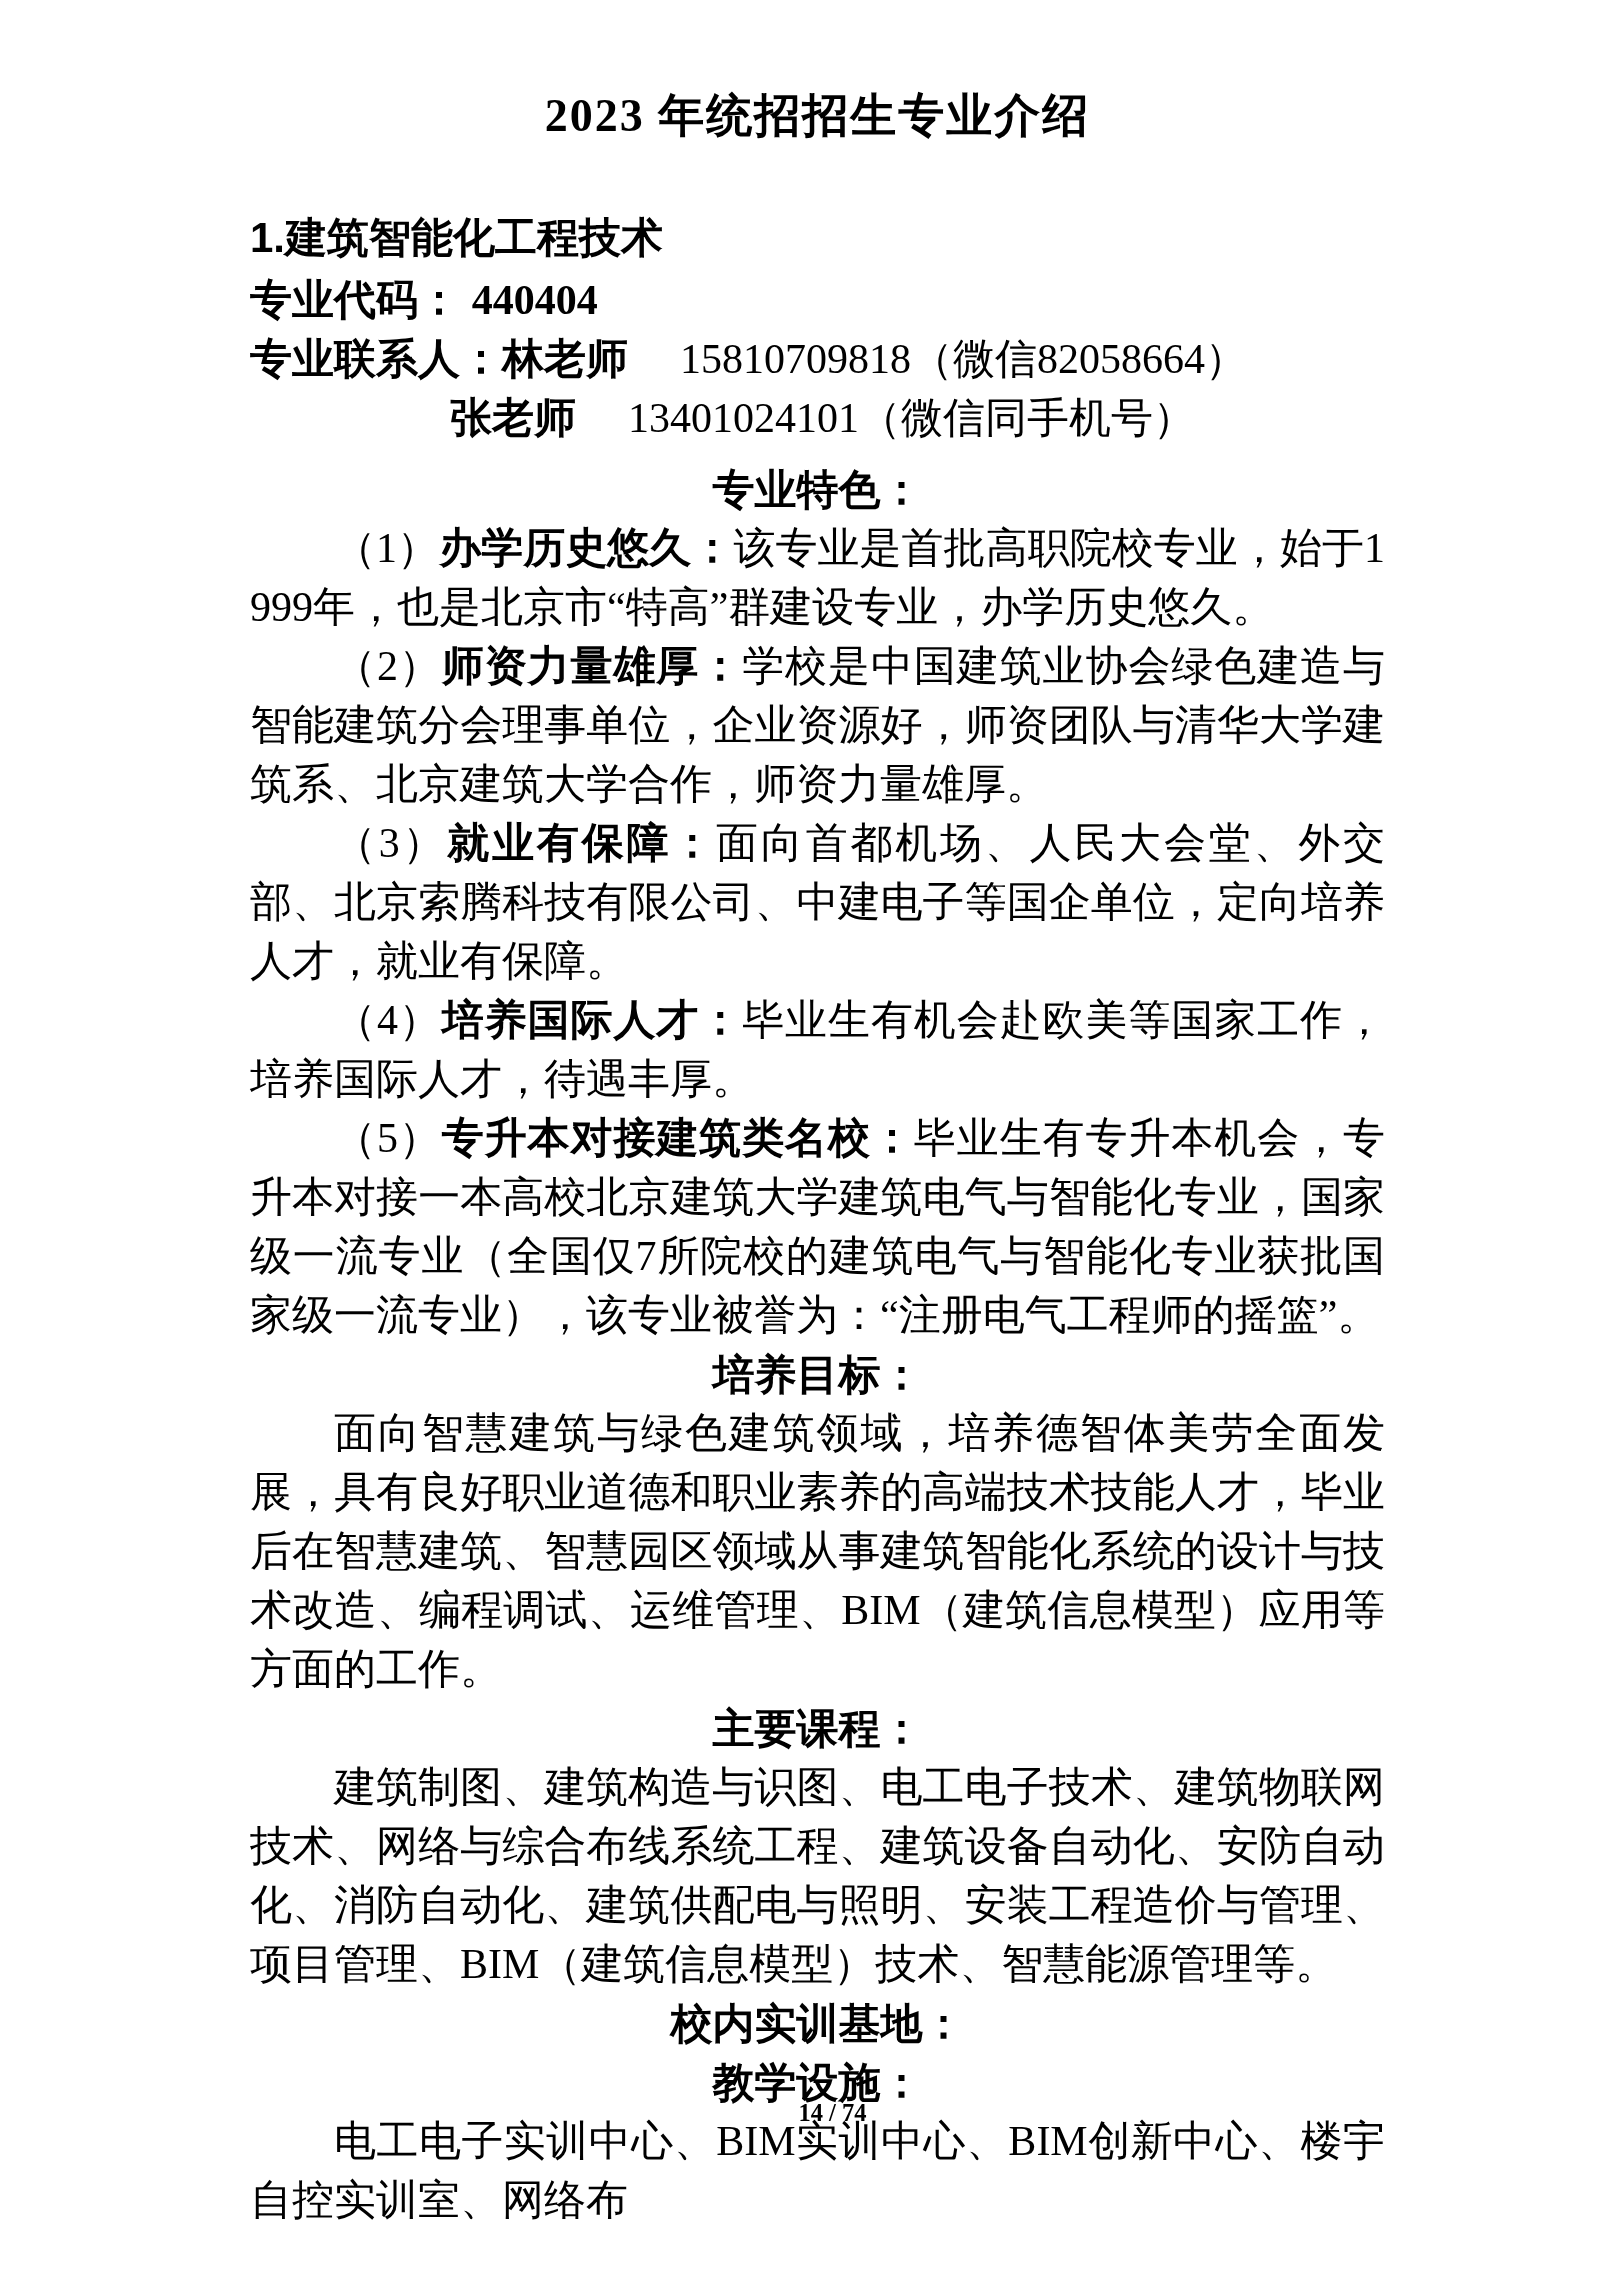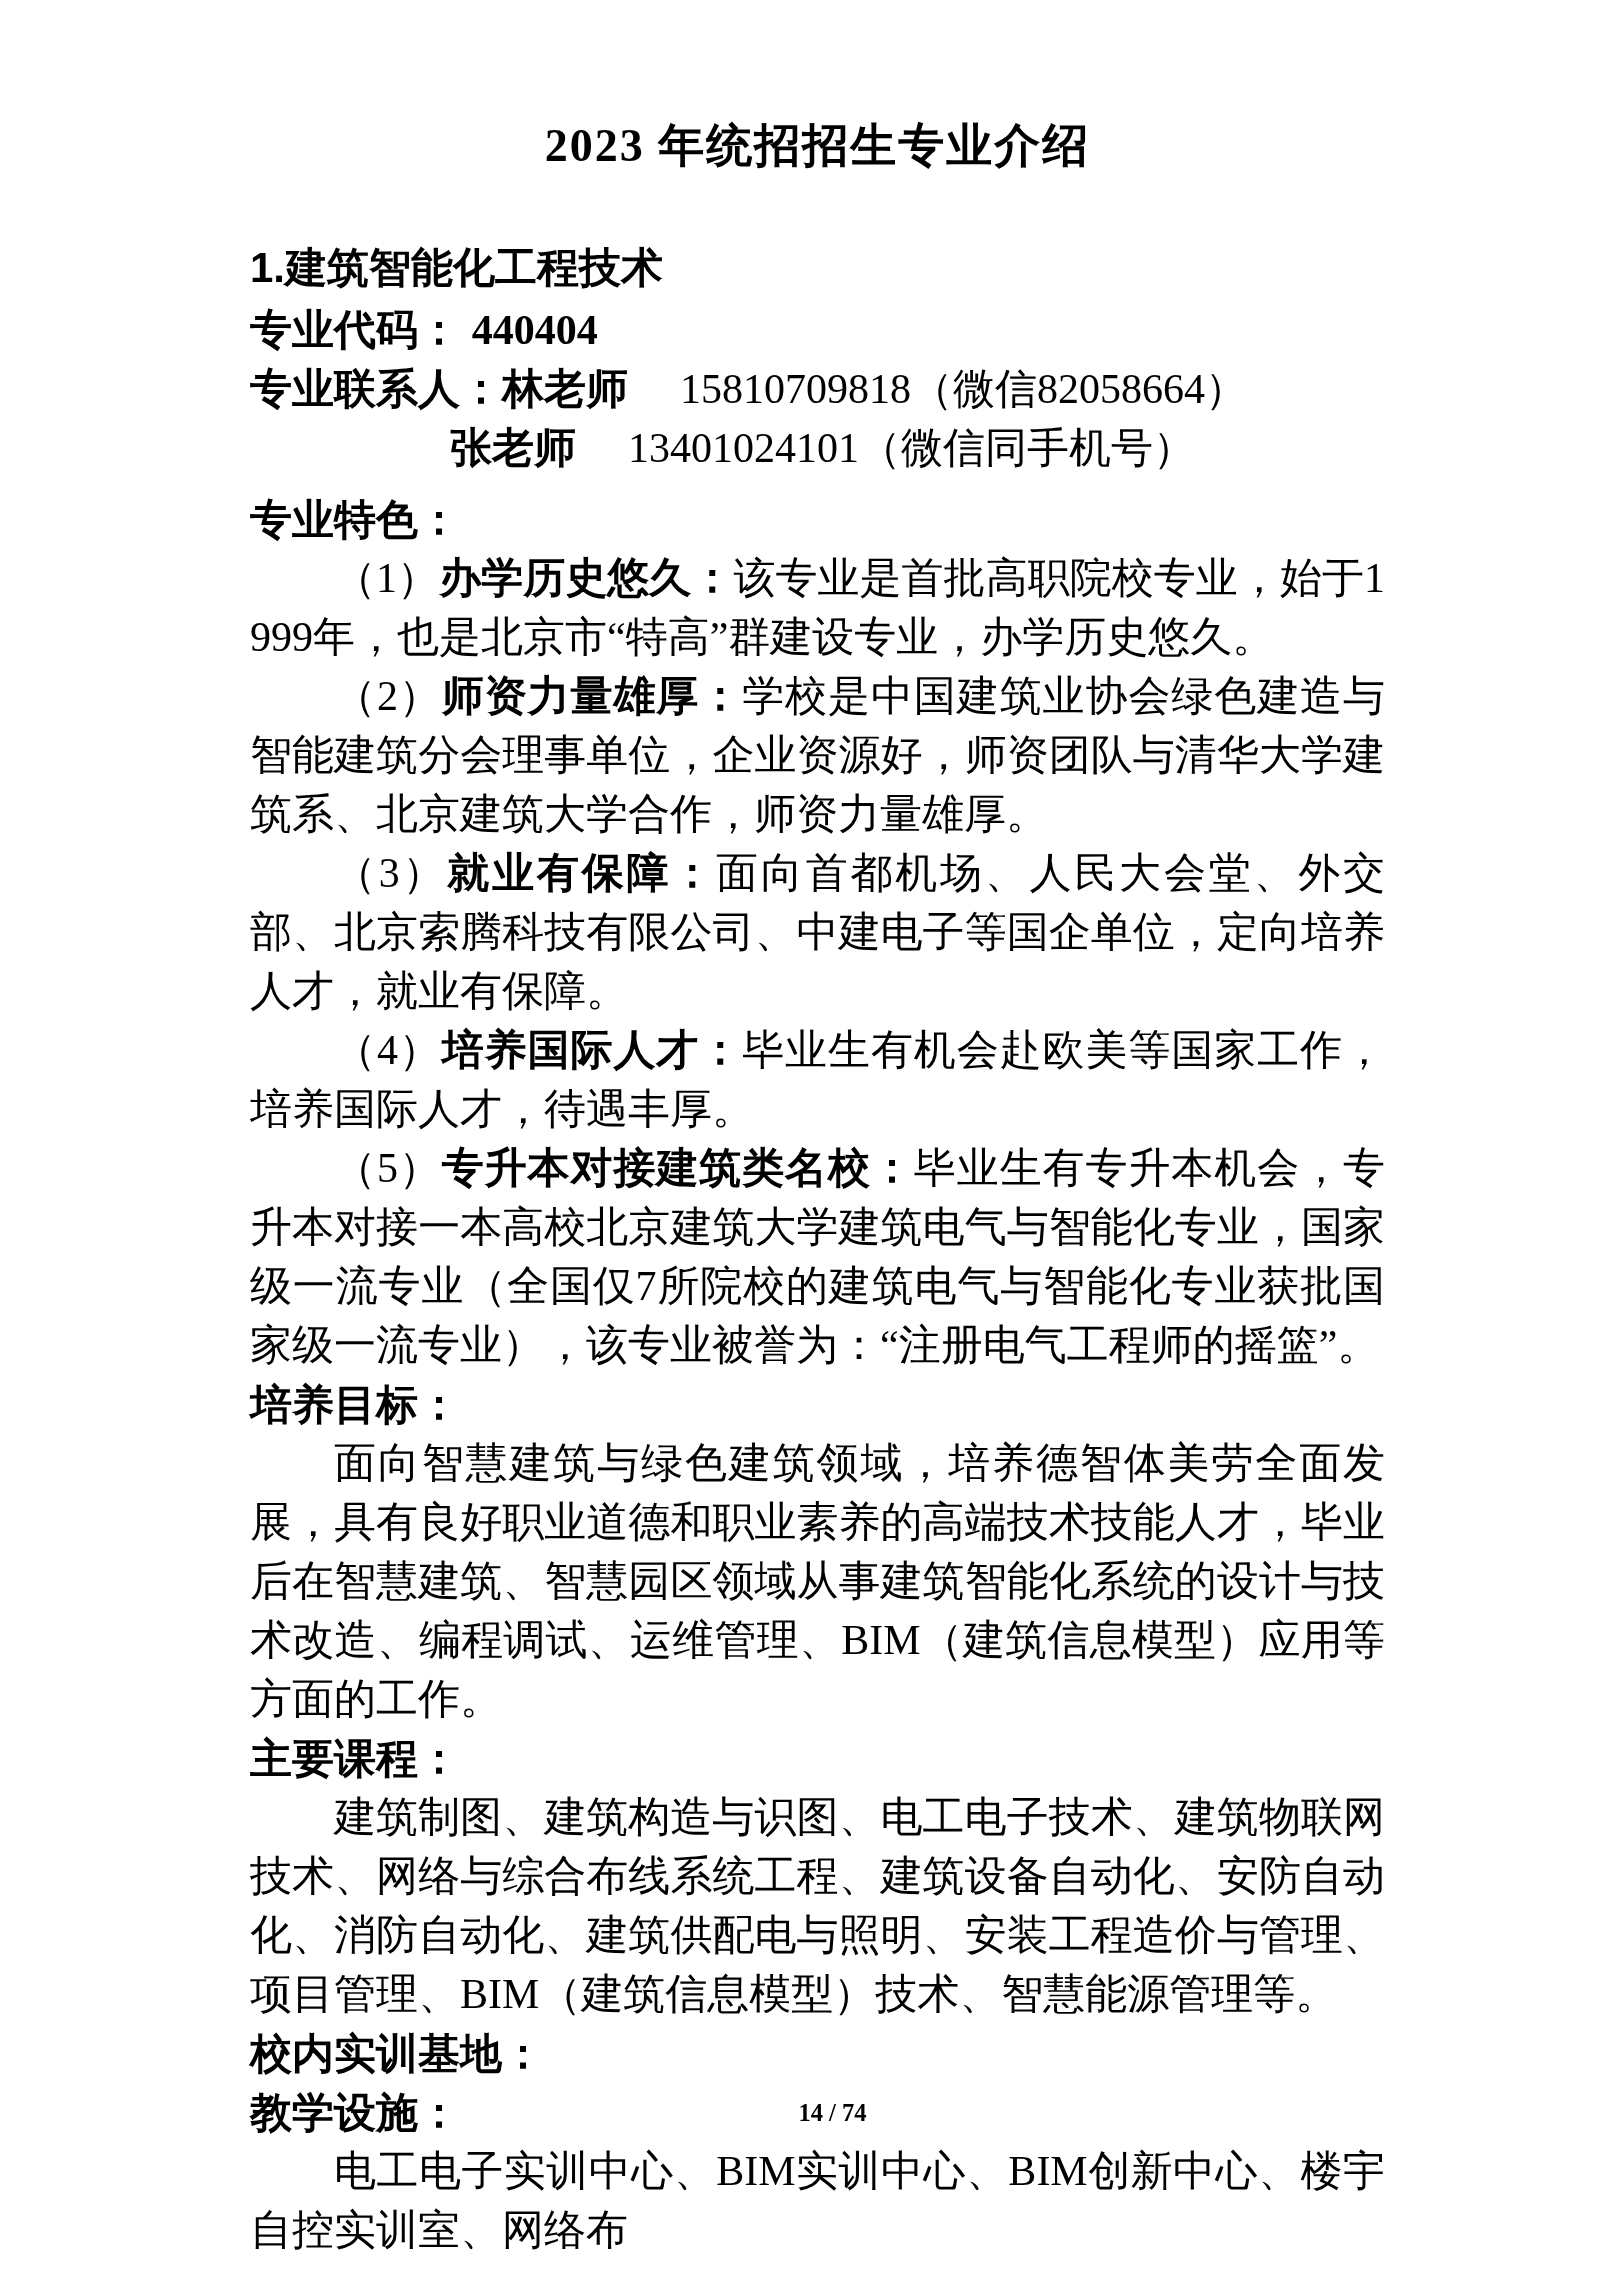--- a/index.html
+++ b/index.html
@@ -14,21 +14,21 @@
     background: #ffffff;
     color: #000000;
     font-family: "Liberation Serif", "DejaVu Serif", serif;
     overflow: hidden;
   }
   .content {
     padding: 0 236px 0 250px;
   }
   .doc-title {
     margin: 0;
-    padding-top: 110px;
+    padding-top: 80px;
     line-height: 71px;
     font-size: 46px;
     font-weight: bold;
     text-align: center;
     letter-spacing: 2px;
     font-family: "Liberation Serif", "DejaVu Serif", serif;
   }
   .line, .para, .sec-head {
     font-size: 42px;
     line-height: 59px;
@@ -37,20 +37,21 @@
   .para {
     text-indent: 2em;
     text-align: justify;
     text-align-last: left;
     text-justify: inter-character;
     word-break: break-all;
   }
   .sec-head {
     font-weight: bold;
     font-family: "Liberation Sans", "DejaVu Sans", sans-serif;
+    text-align: center;
   }
   .major-heading {
     margin-top: 57px;
     font-weight: bold;
     font-family: "Liberation Sans", "DejaVu Sans", sans-serif;
   }
   .code-line {
     margin-top: 3.9px;
   }
   .b {

